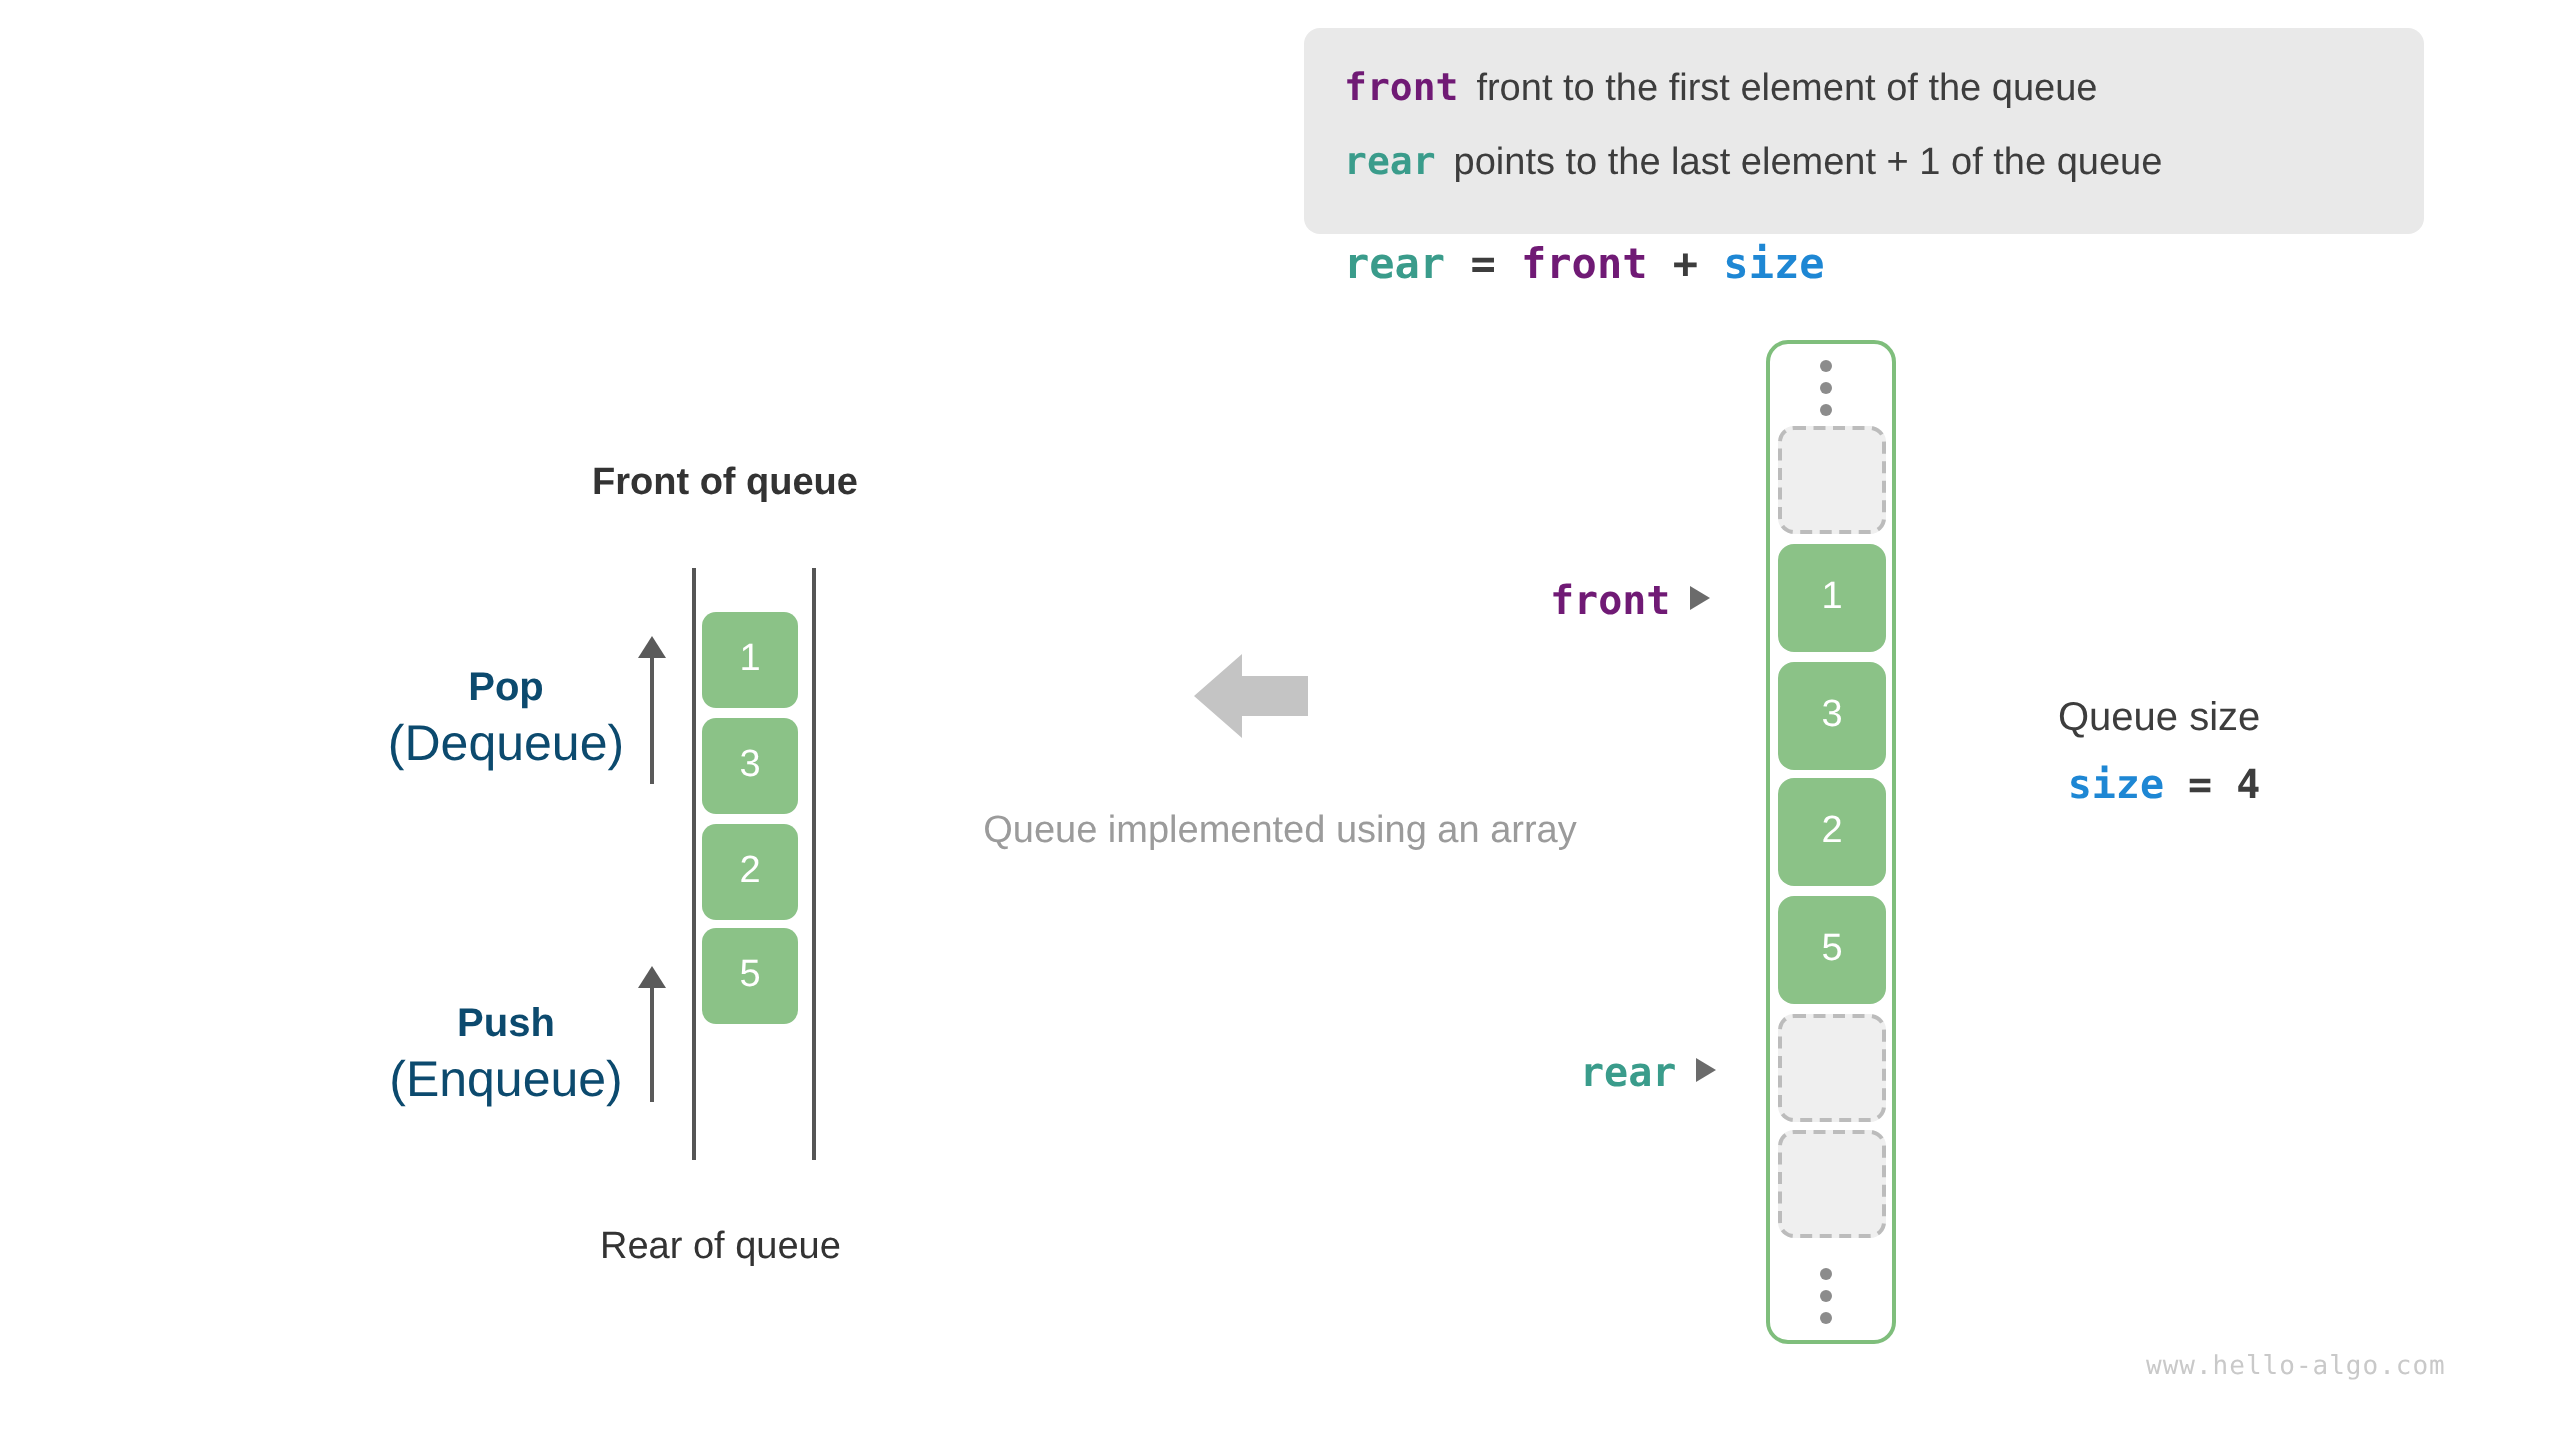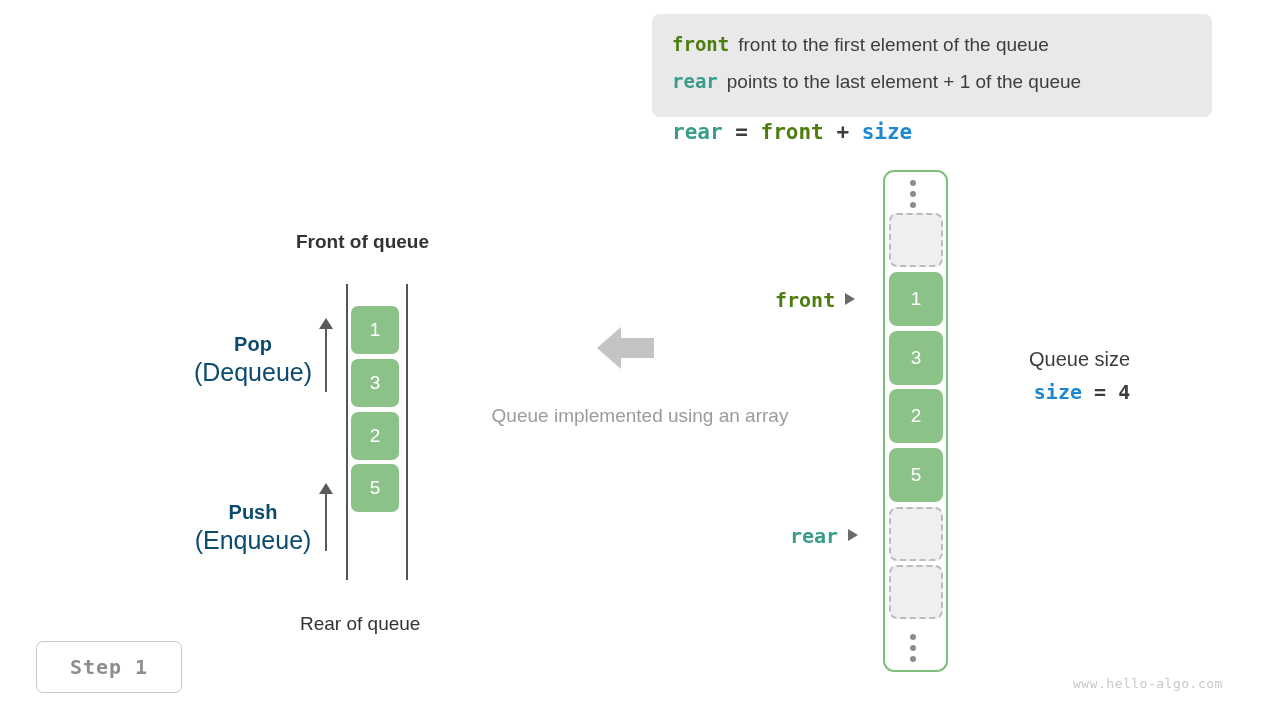--- a/index.html
+++ b/index.html
@@ -16,21 +16,21 @@
   #legend-box{
     position:absolute;left:652px;top:14px;width:560px;height:103px;
     background:#e9e9e9;border-radius:8px;
     box-sizing:border-box;
     padding:12px 20px 0 20px;
   }
   .legend-line{
     font-size:19px;color:#3d3d3d;line-height:37px;white-space:nowrap;
   }
   .mono{font-family:"DejaVu Sans Mono","Liberation Mono",monospace;font-weight:bold;}
-  .c-front{color:#4d7c0f;}
+  .c-front{color:#701a75;}
   .c-rear{color:#3a9c8b;}
   .c-size{color:#1e87d4;}
   .legend-line .mono{font-size:19px;letter-spacing:0px;}
   .legend-line .txt{margin-left:9px;}
 
   
   #formula{
     position:absolute;left:672px;top:120px;
     font-family:"DejaVu Sans Mono","Liberation Mono",monospace;
     font-weight:bold;font-size:21px;color:#3d3d3d;white-space:pre;
@@ -216,16 +216,15 @@
   </div>
 
   <div class="ptr c-front" id="ptr-front"><span>front</span><span class="tri"></span></div>
   <div class="ptr c-rear" id="ptr-rear"><span>rear</span><span class="tri"></span></div>
 
   <div id="size-note">
     <div class="t1">Queue size</div>
     <div class="t2"><span class="c-size">size</span><span> = </span><span>4</span></div>
   </div>
 
-  <div id="step-badge">Step 1</div>
   <div id="watermark">www.hello-algo.com</div>
 
 </div>
 
 </body></html>

